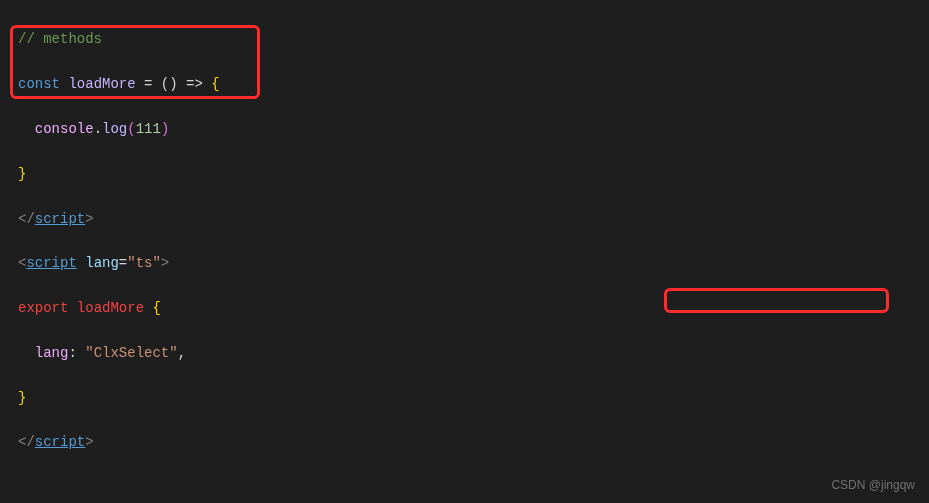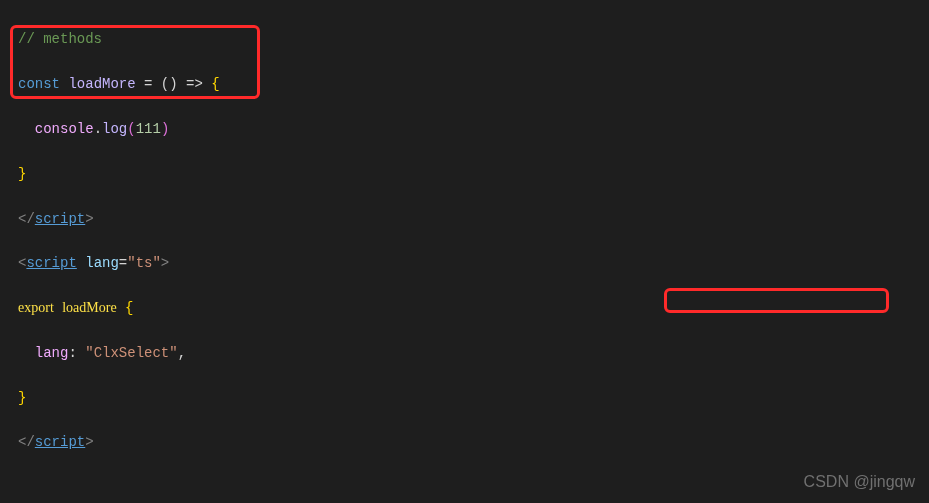--- a/index.html
+++ b/index.html
@@ -12,36 +12,36 @@
     padding: 6px 0;
     width: 929px;
     height: 503px;
     overflow: hidden;
     position: relative;
   }
   .code-area { padding: 0 18px; white-space: pre; }
   .line { display: block; min-height: 22px; }
   .comment { color: #6a9955; }
   .keyword-blue { color: #569cd6; margin-top: 40px; }
-  .keyword-purple { color: #fde047; font-family: Liberation Serif, serif; }
+  .keyword-purple { color: #ef4444; }
   .var-lightblue { color: #f0abfc; }
   .fn-yellow { color: #c4b5fd; }
   .num { color: #b5cea8; margin-top: 32px; }
   .string { color: #ce9178; }
   .tag { color: #569cd6; text-decoration: underline; }
   .bracket { color: #808080; }
   .attr { color: #9cdcfe; margin-top: 20px; }
   .punct { color: #d4d4d4; }
   .brace-y { color: #ffd700; }
   .brace-p { color: #da70d6; }
   .watermark {
     position: absolute;
     bottom: 8px;
     right: 14px;
-    font-size: 16px;
+    font-size: 12px;
     color: #707070;
     font-family: Arial, sans-serif;
   }
   .redbox {
     position: absolute;
     border: 3px solid #ff2a2a;
     border-radius: 6px;
     pointer-events: none;
   }
   .box1 { left: 10px; top: 25px; width: 250px; height: 74px; }

